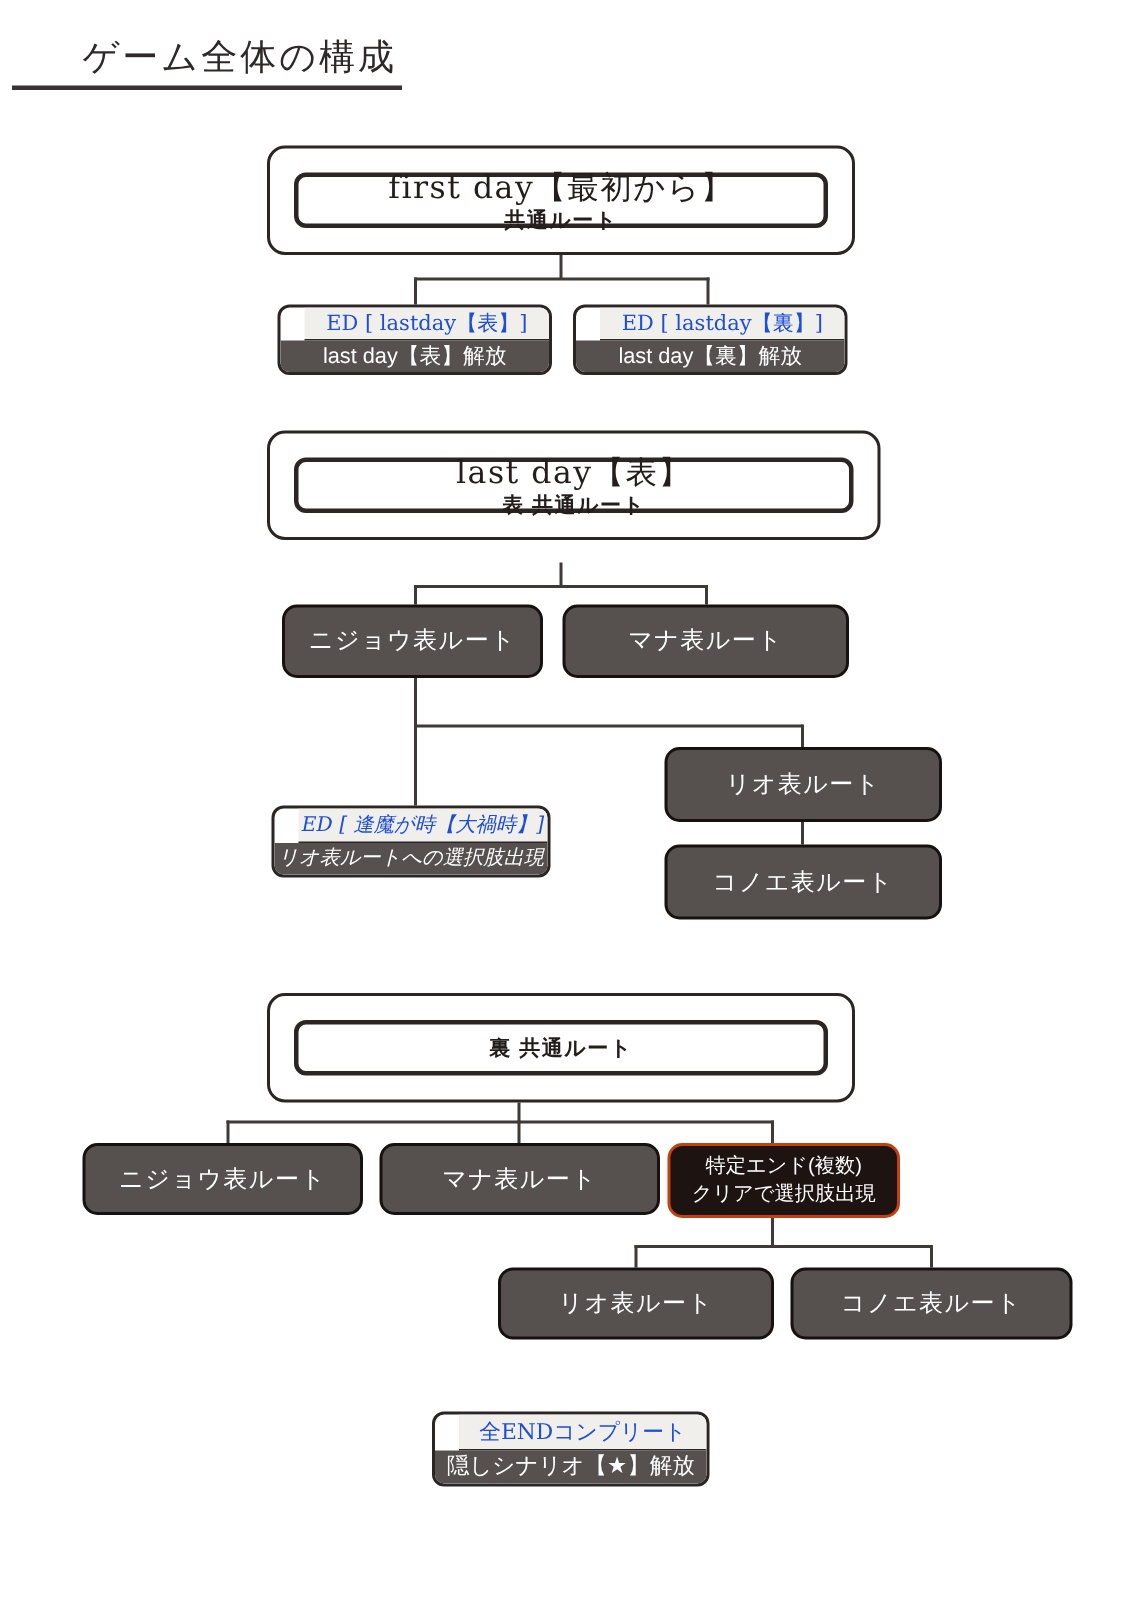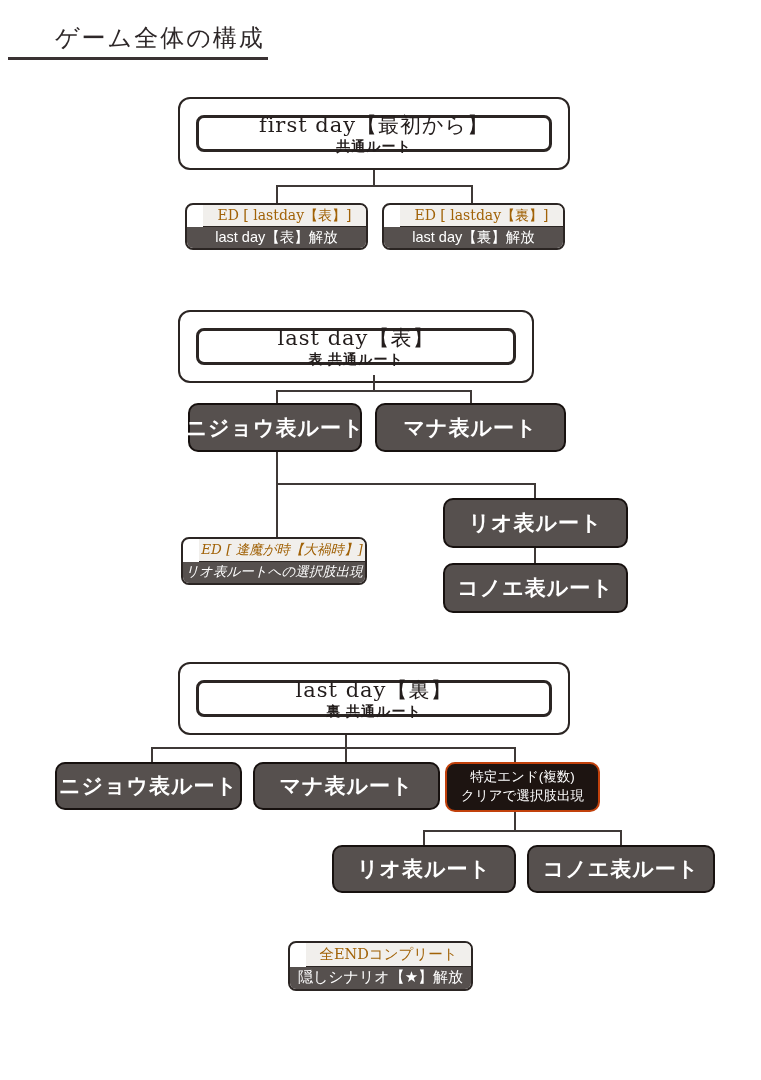--- a/index.html
+++ b/index.html
@@ -34,32 +34,32 @@
   .dbox-l1{font-size:21px;letter-spacing:1px;color:#231d1c;}
   .dbox-l2{font-size:14px;font-weight:bold;letter-spacing:1px;color:#231d1c;}
 
   
   .edbox{
     position:absolute;border:2px solid var(--border);border-radius:8px;overflow:hidden;background:#fff;
     display:flex;flex-direction:column;
   }
   .ed-header{
     flex:1;background:var(--header-light);display:flex;align-items:center;justify-content:center;
-    font-size:14px;color:#a16207;border-bottom:1px solid var(--border);white-space:nowrap;margin-left:16px;
+    font-size:14px;color:#1d4ed8;border-bottom:1px solid var(--border);white-space:nowrap;margin-left:16px;
   }
   .ed-body{
     flex:1;background:var(--box-dark);display:flex;align-items:center;justify-content:center;
     font-size:14.5px;font-weight:500;color:#ffffff;white-space:nowrap;
   }
 
   
   .route{
     position:absolute;background:var(--box-dark);border:2px solid #17110f;border-radius:10px;
     display:flex;align-items:center;justify-content:center;
-    color:#fff;font-weight:bold;font-size:21px;letter-spacing:1px;white-space:nowrap;
+    color:#fff;font-weight:normal;font-size:16px;letter-spacing:1px;white-space:nowrap;
   }
   
   .blackbox{
     position:absolute;background:var(--box-black);border:2px solid #c2410c;border-radius:10px;
     display:flex;flex-direction:column;align-items:center;justify-content:center;
     color:#fff;font-size:13.5px;font-weight:500;line-height:1.4;white-space:nowrap;
   }
 
   .line{position:absolute;background:var(--line);}
 </style>
@@ -85,21 +85,21 @@
 
   <div class="edbox" style="left:185px;top:203px;width:183px;height:47px;">
     <div class="ed-header serif">ED [ lastday【表】]</div>
     <div class="ed-body">last day【表】解放</div>
   </div>
   <div class="edbox" style="left:382px;top:203px;width:183px;height:47px;">
     <div class="ed-header serif">ED [ lastday【裏】]</div>
     <div class="ed-body">last day【裏】解放</div>
   </div>
 
-  <div class="dbox" style="left:178px;top:310px;width:356px;height:73px;">
+  <div class="dbox" style="left:178px;top:287px;width:409px;height:73px;">
     <div class="dbox-inner">
       <div class="dbox-l1 serif">last day【表】</div>
       <div class="dbox-l2">表 共通ルート</div>
     </div>
   </div>
 
   <div class="line" style="left:373px;top:375px;width:2px;height:16px;"></div>
   <div class="line" style="left:276px;top:390px;width:196px;height:2px;"></div>
   <div class="line" style="left:276px;top:390px;width:2px;height:13px;"></div>
   <div class="line" style="left:470px;top:390px;width:2px;height:13px;"></div>
@@ -115,21 +115,20 @@
   <div class="line" style="left:534px;top:548px;width:2px;height:15px;"></div>
   <div class="route" style="left:443px;top:563px;width:185px;height:50px;">コノエ表ルート</div>
 
   <div class="edbox" style="left:181px;top:537px;width:186px;height:48px;font-style:italic;">
     <div class="ed-header serif" style="font-size:13.5px;">ED [ 逢魔が時【大禍時】]</div>
     <div class="ed-body" style="font-size:13.5px;">リオ表ルートへの選択肢出現</div>
   </div>
 
   <div class="dbox" style="left:178px;top:662px;width:392px;height:73px;">
     <div class="dbox-inner">
-      <div class="dbox-l1 serif">last day【裏】</div>
       <div class="dbox-l2">裏 共通ルート</div>
     </div>
   </div>
 
   <div class="line" style="left:345px;top:735px;width:2px;height:14px;"></div>
   <div class="line" style="left:151px;top:747px;width:365px;height:2px;"></div>
   <div class="line" style="left:151px;top:747px;width:2px;height:15px;"></div>
   <div class="line" style="left:345px;top:747px;width:2px;height:15px;"></div>
   <div class="line" style="left:514px;top:747px;width:2px;height:15px;"></div>
 

